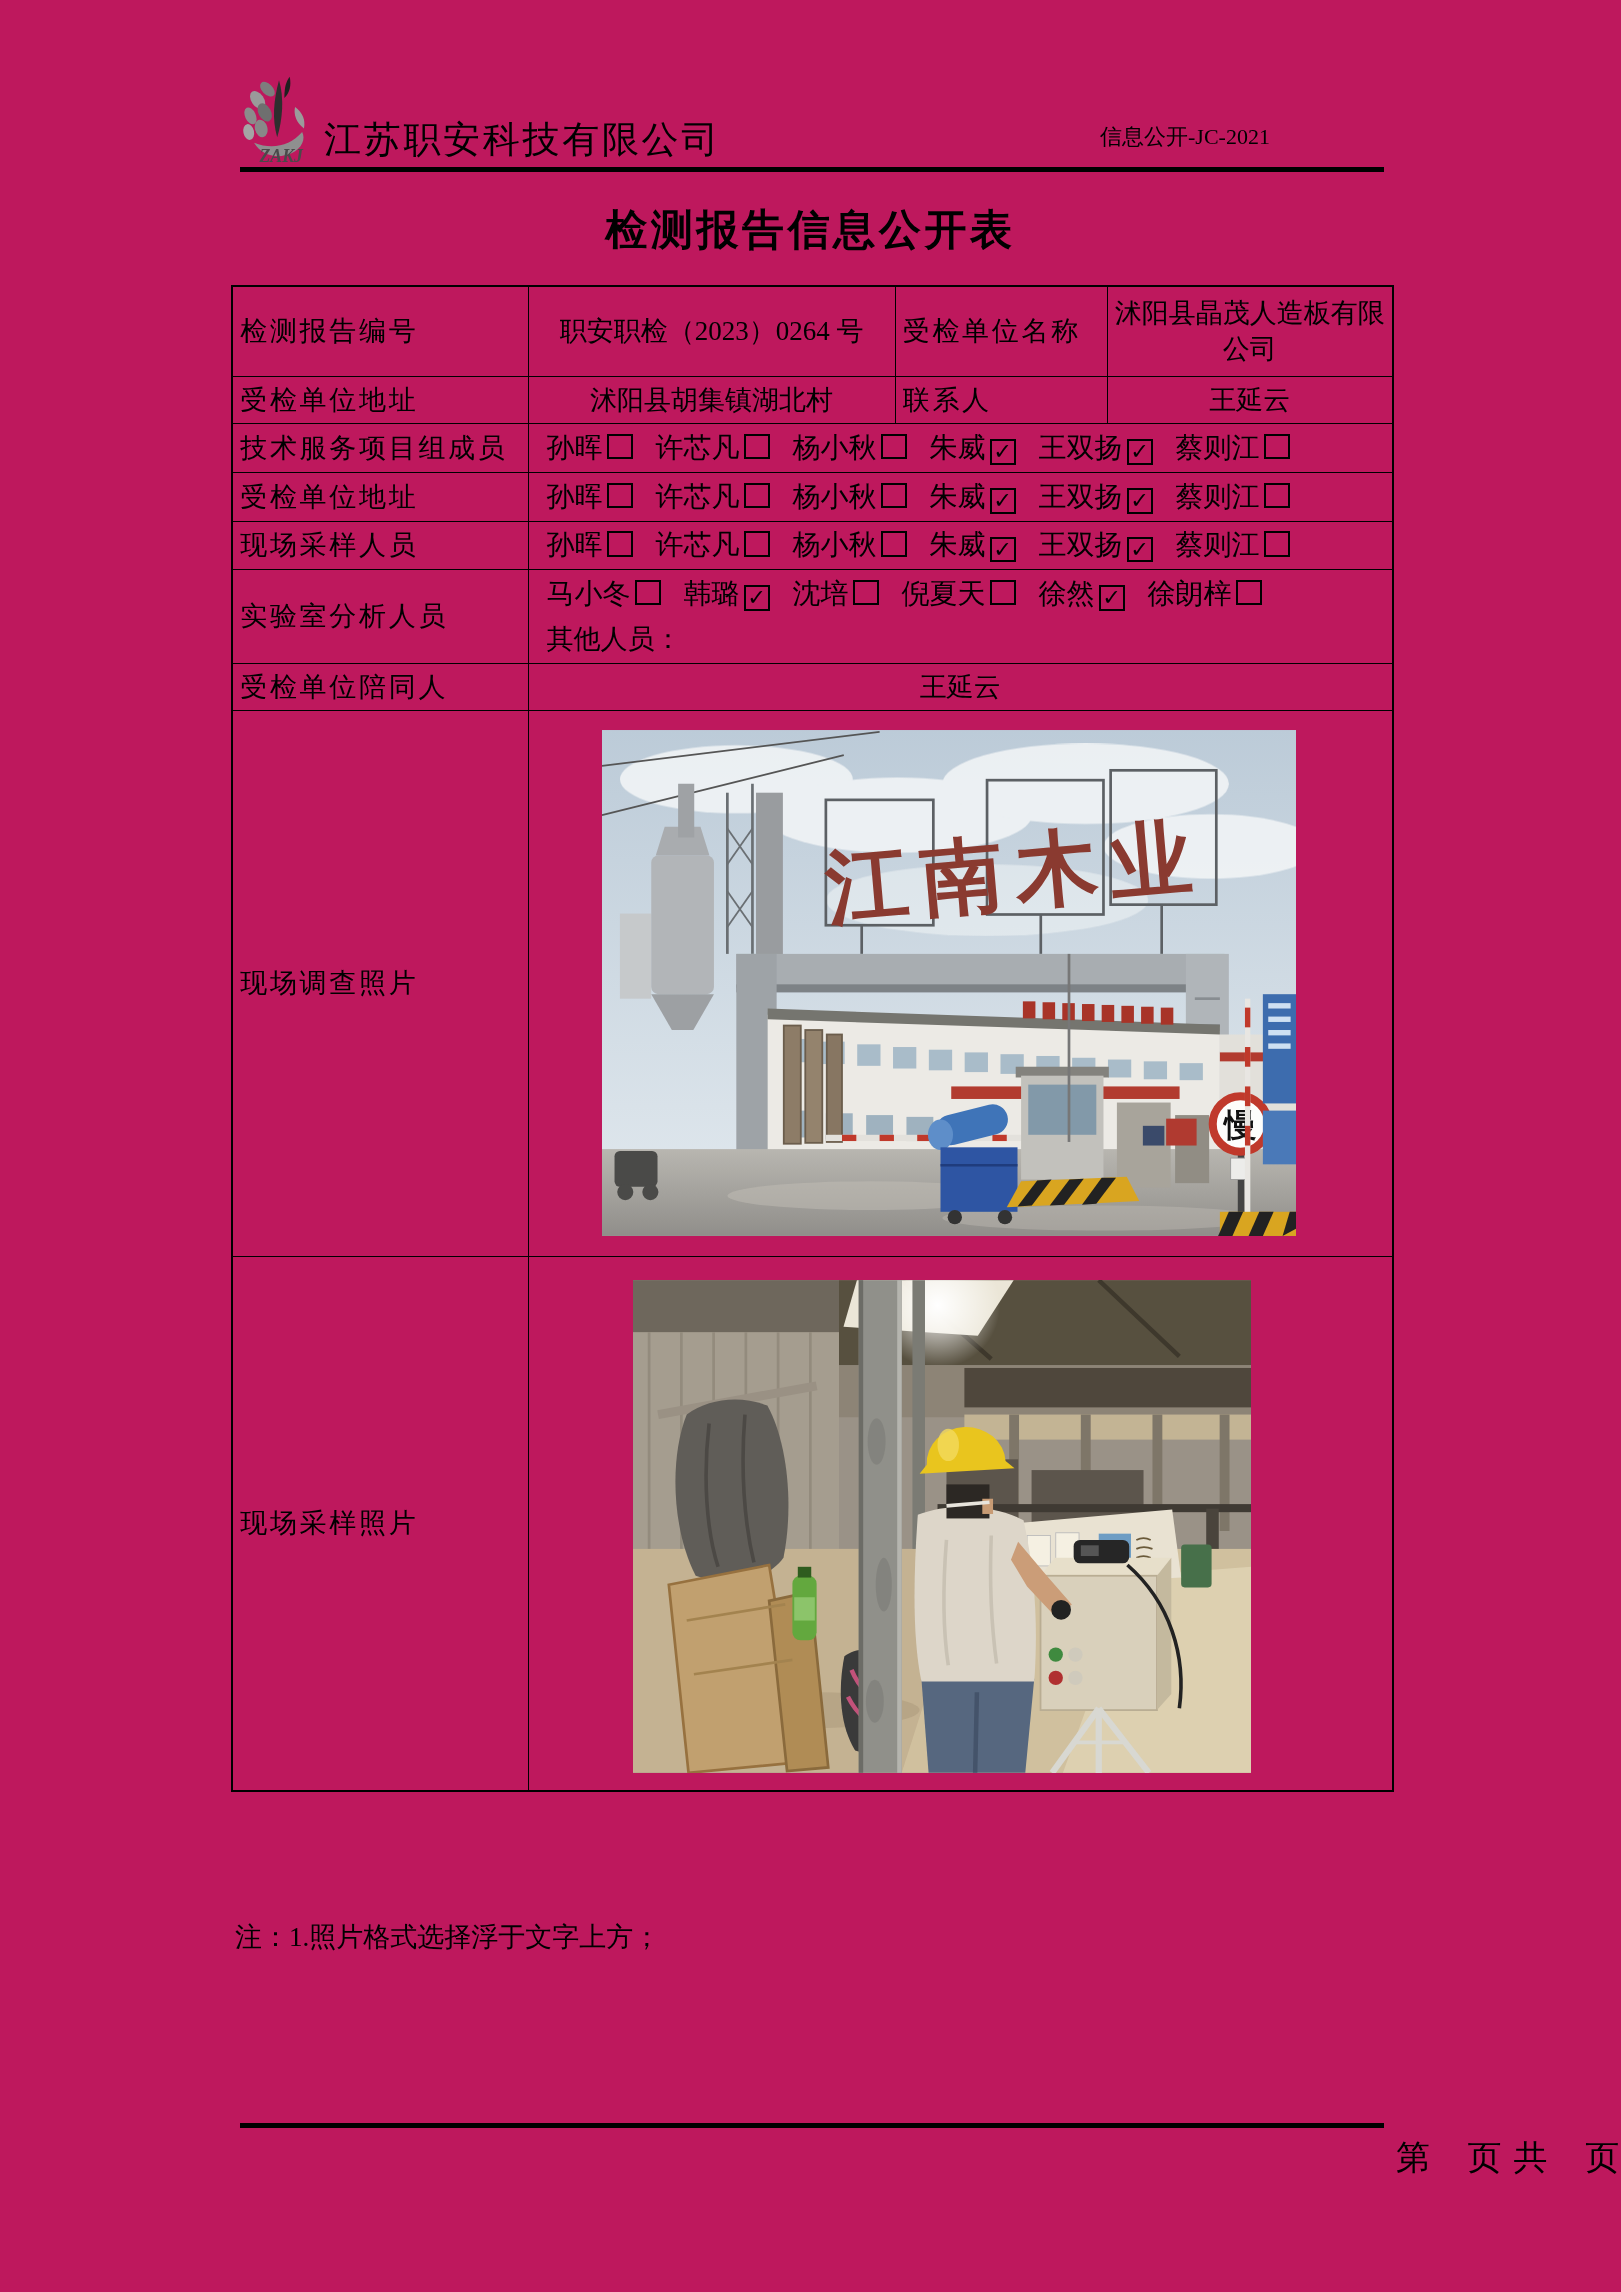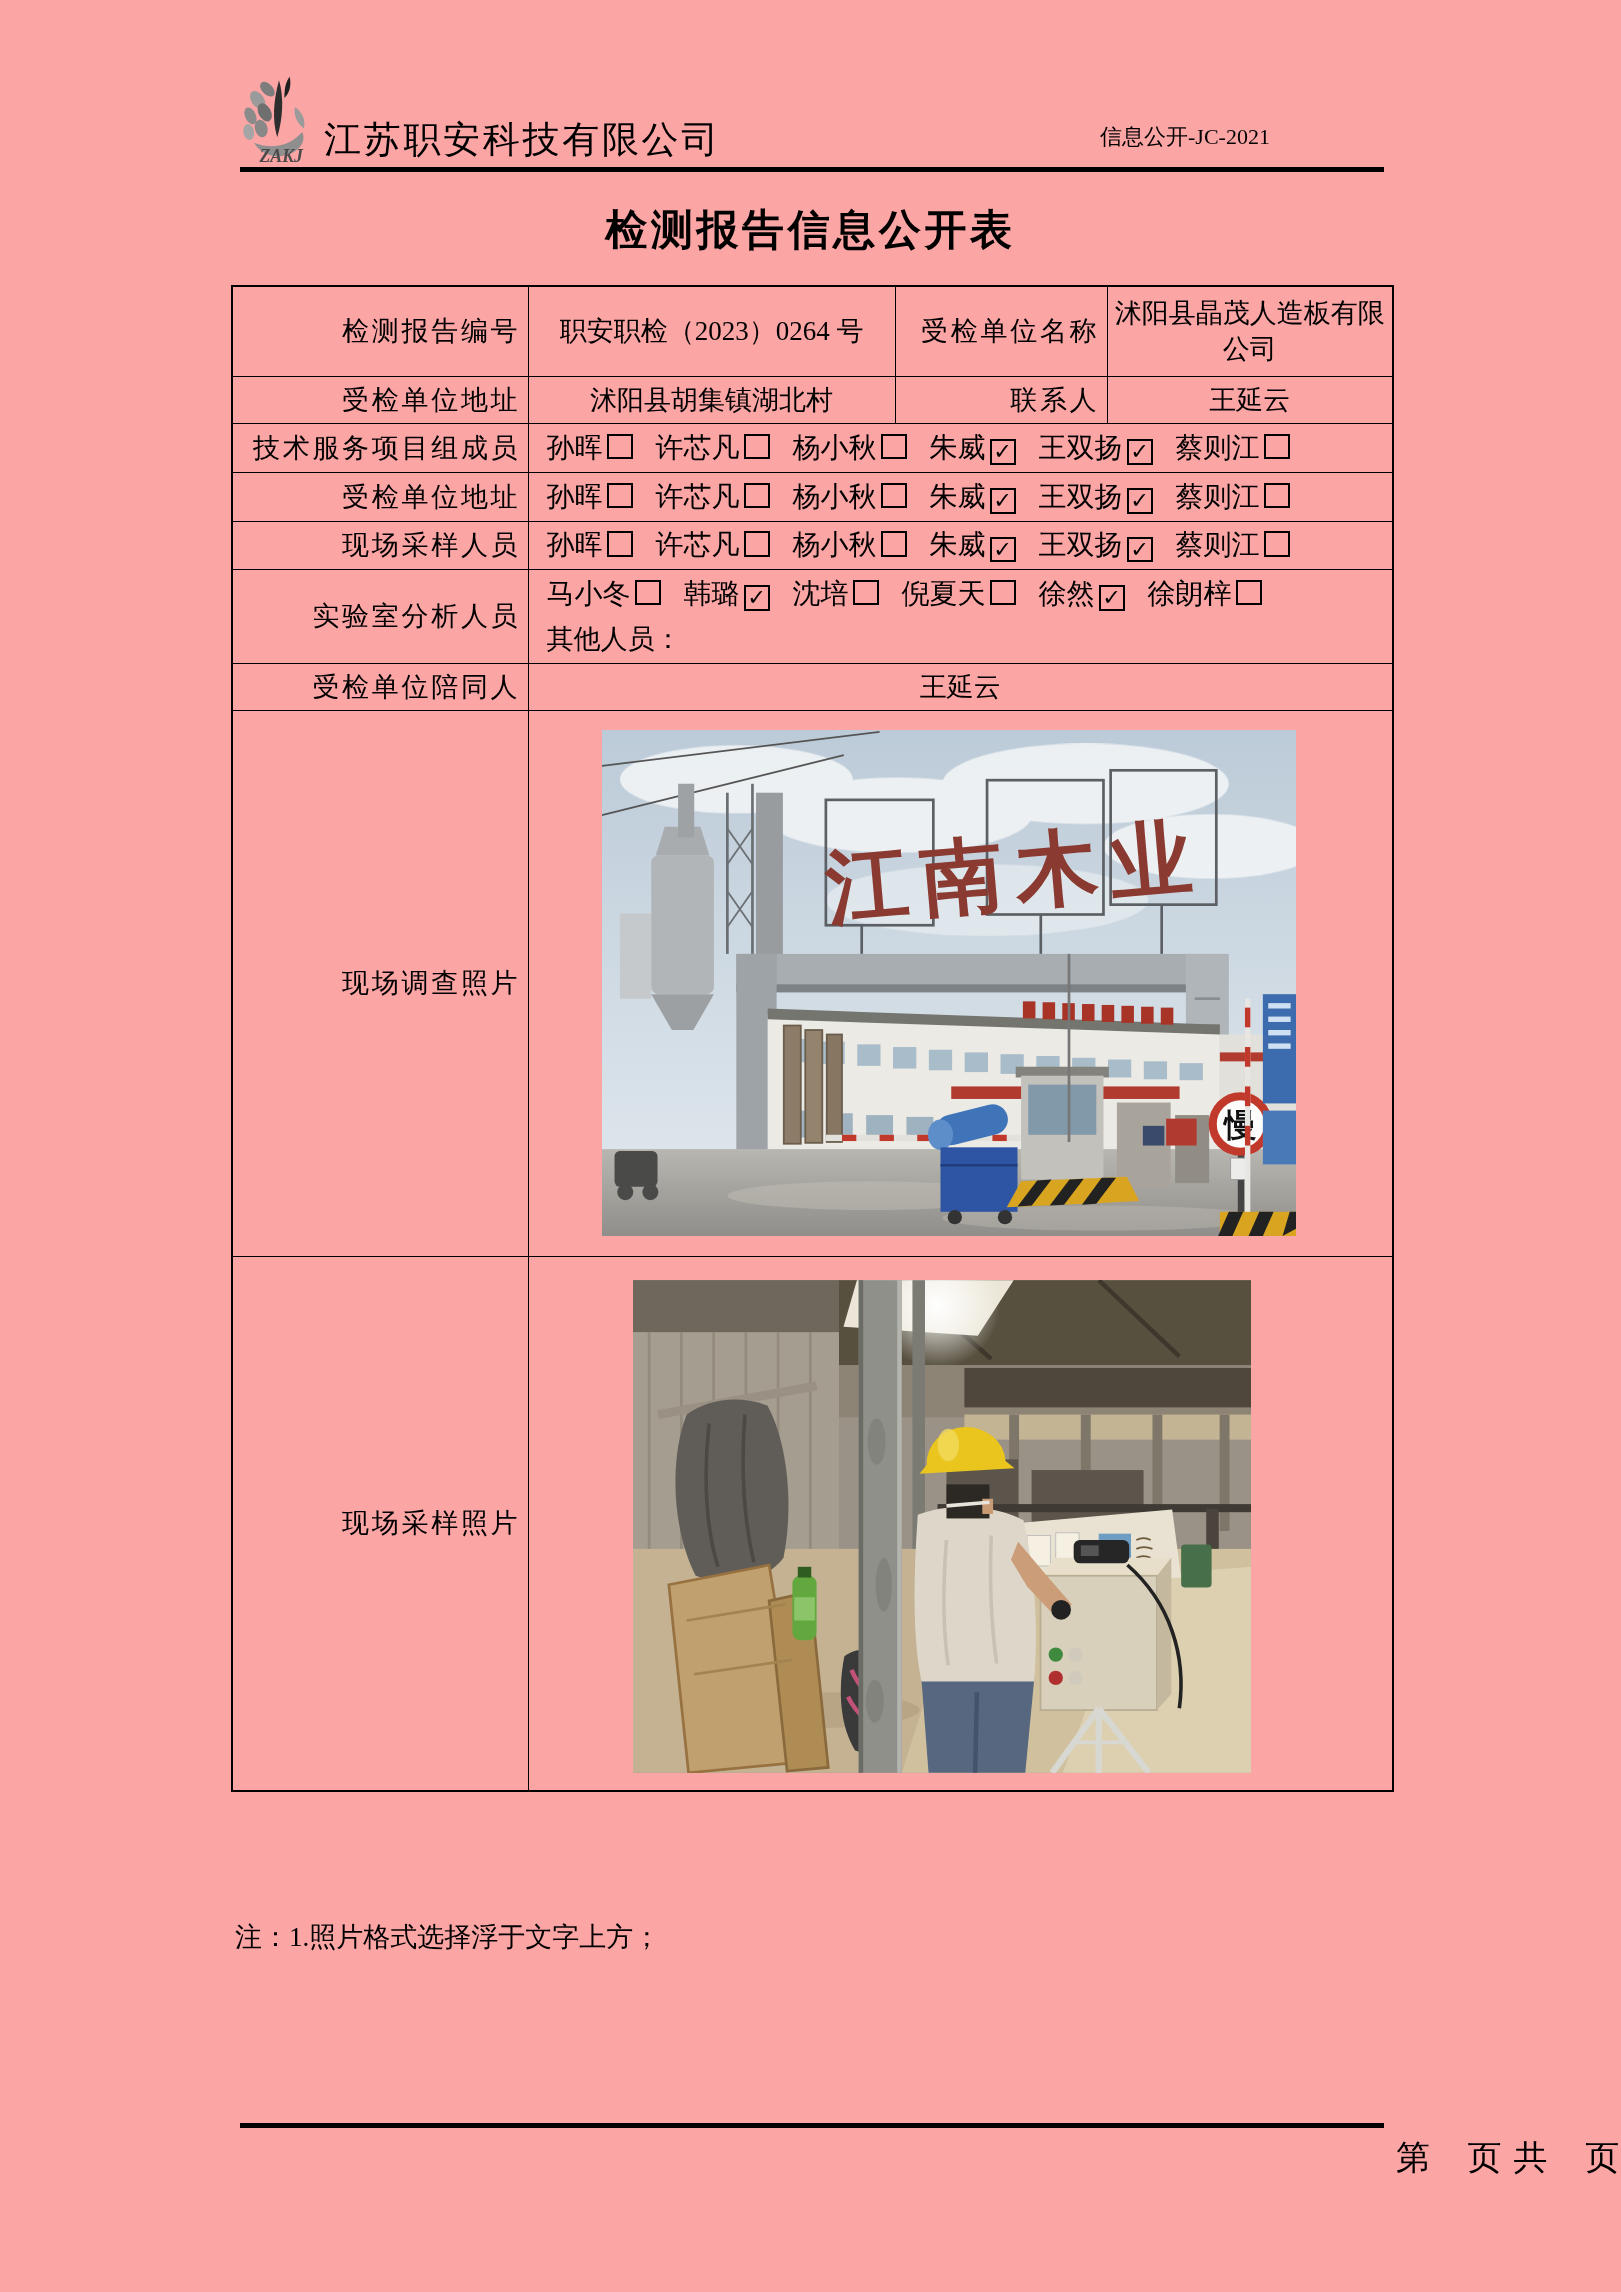--- a/index.html
+++ b/index.html
@@ -1,33 +1,33 @@
 <!DOCTYPE html>
 <html style="font-size:14.3px"><head>
 <meta charset="utf-8">
 <style>
   html,body { margin:0; padding:0; background:#ffffff; }
   .page {
-    position:relative; width:1621px; height:2293px; background:#fca5a5;
+    position:relative; width:1621px; height:2293px; background:#be185d;
     font-family:"Liberation Serif","DejaVu Serif",serif; color:#000; overflow:hidden;text-decoration:underline;
   }
   
   .hdr-logo { position:absolute; left:238px; top:73px; width:82px; height:93px; }
   .hdr-company { position:absolute; left:324px; top:115px; font-size:37px; letter-spacing:2.7px; white-space:nowrap; }
   .hdr-code { position:absolute; left:1100px; top:122px; font-size:22px; white-space:nowrap; }
   .hdr-rule { position:absolute; left:240px; top:167px; width:1144px; height:5.4px; background:#000; }
   
   .doc-title { position:absolute; left:0; top:202px; width:1621px; text-align:center;
     font-size:42px; font-weight:bold; letter-spacing:3.6px; }
   
   .report-table { position:absolute; left:231px; top:285px; border-collapse:collapse;
     table-layout:fixed; width:1162px; }
   .report-table td { border:1.8px solid #000; padding:0 7.2px; font-size:27px; overflow:hidden; }
   .report-table { border:2.7px solid #000; }
-  .cell-label { text-align:right; letter-spacing:2.7px; }
+  .cell-label { text-align:left; letter-spacing:2.7px; }
   .cell-center { text-align:center; }
   .cell-left { text-align:left; padding-left:18px !important; }
   .num-val { font-size:29.6px; }
   .cb-line { white-space:nowrap; }
   .cb-item { display:inline-block; margin-right:23px; white-space:nowrap; font-size:28px; }
   .cbox { display:inline-block; width:21.5px; height:21.5px; border:2.7px solid #000;
     margin-left:4.5px; vertical-align:-2.7px; text-align:center; line-height:21.5px;
     font-size:22.4px; font-weight:bold; font-family:"DejaVu Sans",sans-serif; }
   .lab-lines { line-height:45px; }
   .photo-cell { padding:0 !important; vertical-align:top; }

